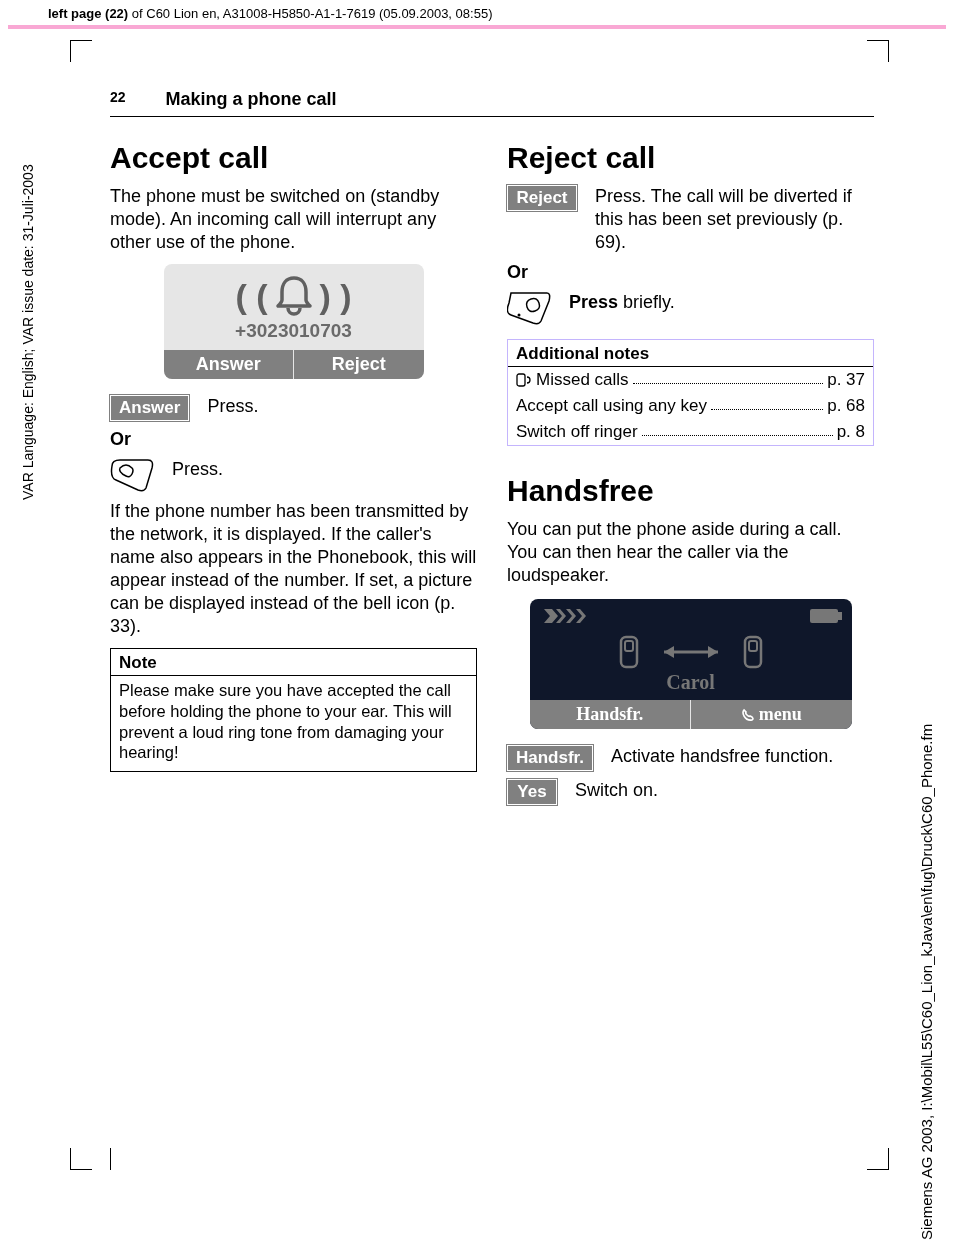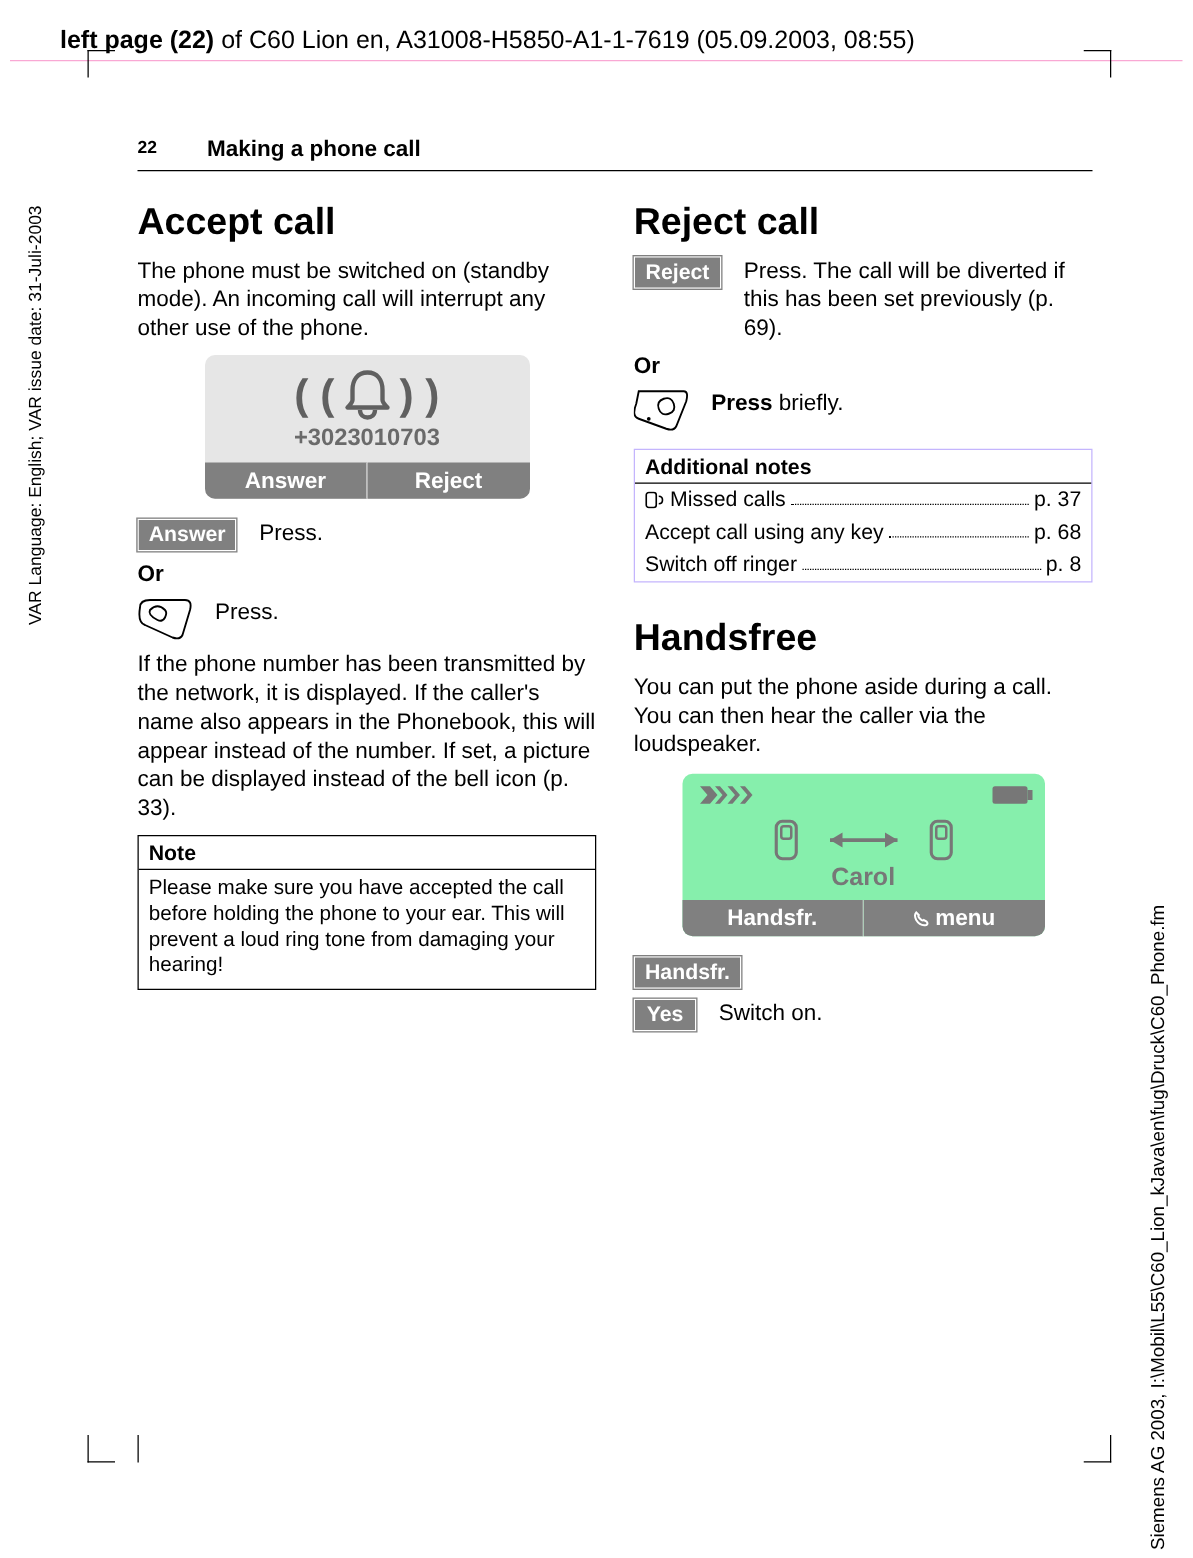--- a/index.html
+++ b/index.html
@@ -5,23 +5,23 @@
   * { box-sizing: border-box; margin: 0; padding: 0; }
   body {
     font-family: Arial, Helvetica, sans-serif;
     width: 954px;
     height: 1246px;
     background: #fff;
     position: relative;
     color: #000;
   }
   .top-header {
-    padding: 21px 40px 4px;
-    font-size: 20px;
-    border-bottom: 1px solid #f9a8d4;
+    padding: 6px 40px 4px;
+    font-size: 13px;
+    border-bottom: 4px solid #f9a8d4;
     margin: 0 8px;
   }
   .left-vertical {
     position: absolute;
     left: 20px;
     top: 60px;
     width: 20px;
     height: 440px;
     font-size: 14px;
     writing-mode: vertical-rl;
@@ -87,21 +87,21 @@
   .note-box .nh { font-weight:bold; padding:4px 8px 2px; font-size:17px; border-bottom:1px solid #000;}
   .note-box .nb { padding:4px 8px 8px; font-size:16.5px; line-height:1.25;}
   .add-box { border:1px solid #c4b5fd; margin-top:14px; font-size:17px;}
   .add-box .ah { font-weight:bold; padding:4px 8px 2px; border-bottom:1px solid #000;}
   .add-row { display:flex; align-items:flex-end; padding:3px 8px; }
   .add-row .al { white-space:nowrap;}
   .add-row .dots { flex:1; border-bottom:1.5px dotted #000; margin:0 4px 3px; height:1em; transform:translateY(-3px);}
   .add-row .ap { white-space:nowrap;}
   .add-row svg { vertical-align:-2px; margin-right:4px;}
   .screen2 {
-    background:#86efac; border-radius:8px; width:290px; margin:12px auto 16px; padding:8px 0 0;
+    background:#0f172a; border-radius:8px; width:322px; margin:12px auto 16px; padding:8px 0 0;font-family:Liberation Serif, serif;
   }
   .statrow{ display:flex; justify-content:space-between; padding:0 14px 4px; color:#777;}
   .statrow .sig{ display:flex; gap:0;}
   .statrow .bat{ width:28px; height:14px; background:#777; border-radius:2px; position:relative; margin-top:2px;}
   .statrow .bat::after{ content:""; position:absolute; right:-4px; top:3px; width:4px; height:8px; background:#777;}
   .hfrow{ display:flex; justify-content:center; align-items:center; gap:16px; margin:6px 0 2px; color:#777;}
   .caller2{ text-align:center; color:#777; font-weight:bold; font-size:20px; margin-bottom:6px;}
 </style>
 </head>
 <body>
@@ -254,20 +254,21 @@
           <div class="sk">
             <svg width="14" height="14" viewBox="0 0 14 14">
                 <path d="M3 2 Q1 4 3 8 Q6 13 11 12 Q13 11 11 9 L9 8 Q8 9 6 7 Q4 5 5 4 Z" fill="none" stroke="#fff" stroke-width="1.6"></path>
               </svg><span>menu</span>
           </div>
         </div>
       </div>
 
       <div class="action-row">
         <span class="btn-label">Handsfr.</span>
+        <span class="action-text">Activate handsfree function.</span>
       </div>
       <div class="action-row">
         <span class="btn-label" style="min-width:50px">Yes</span>
         <span class="action-text">Switch on.</span>
       </div>
     </div>
   </div>
 </div>
 
 </body></html>

